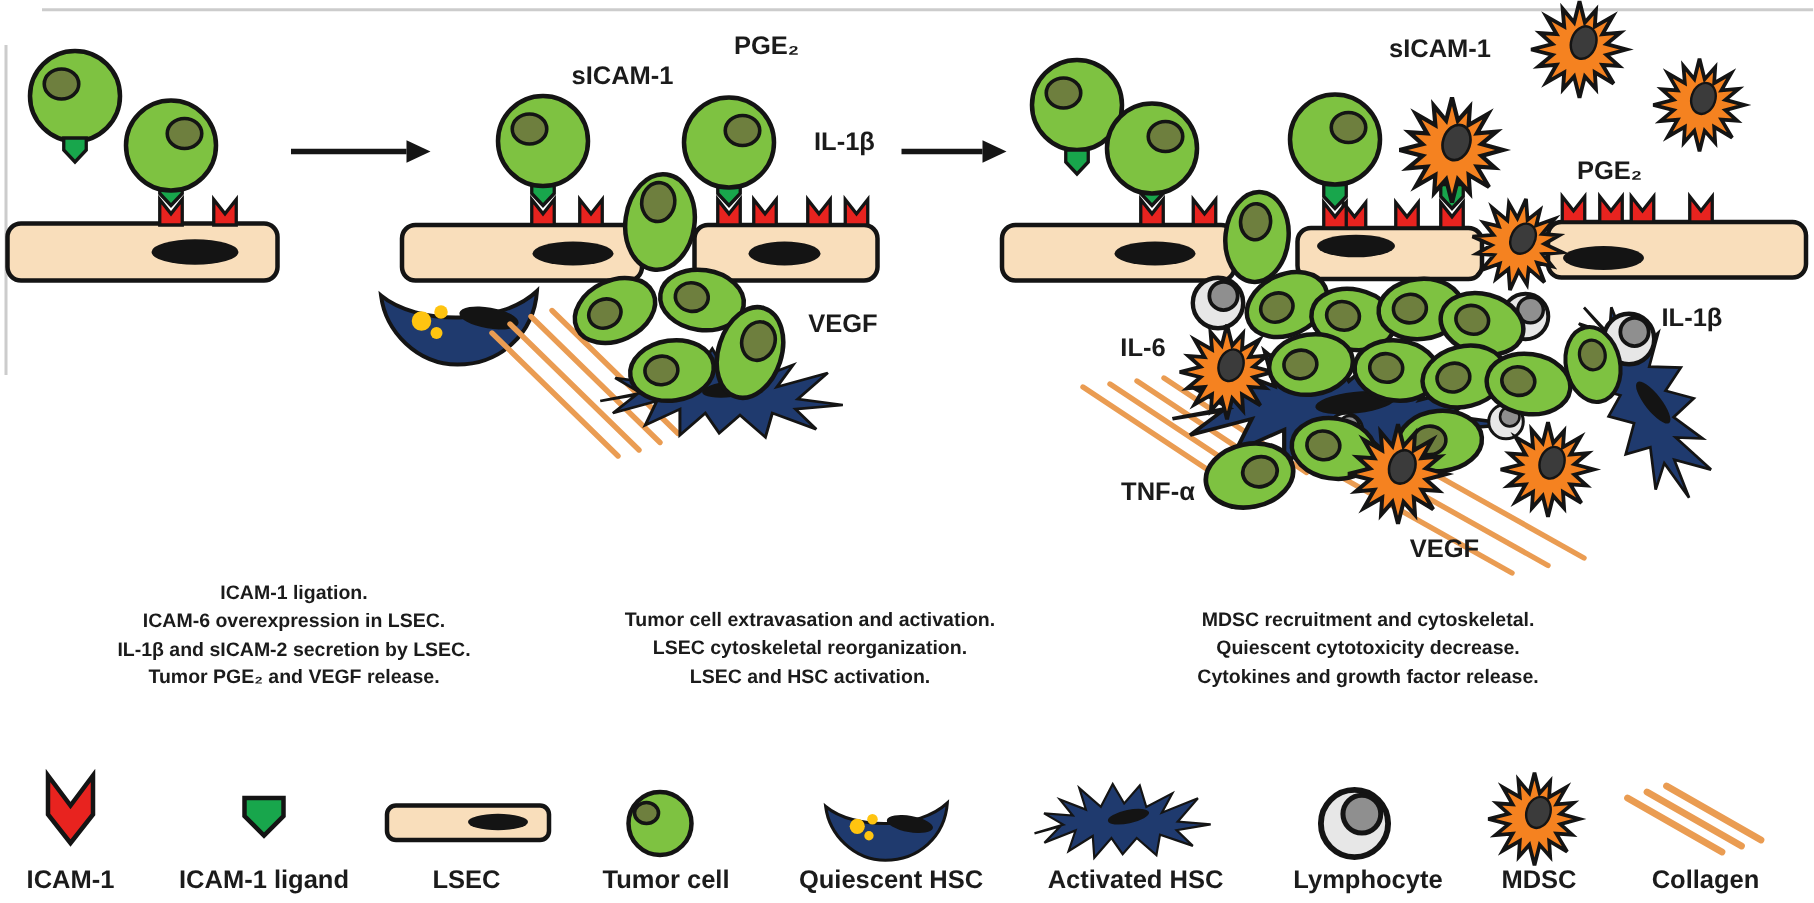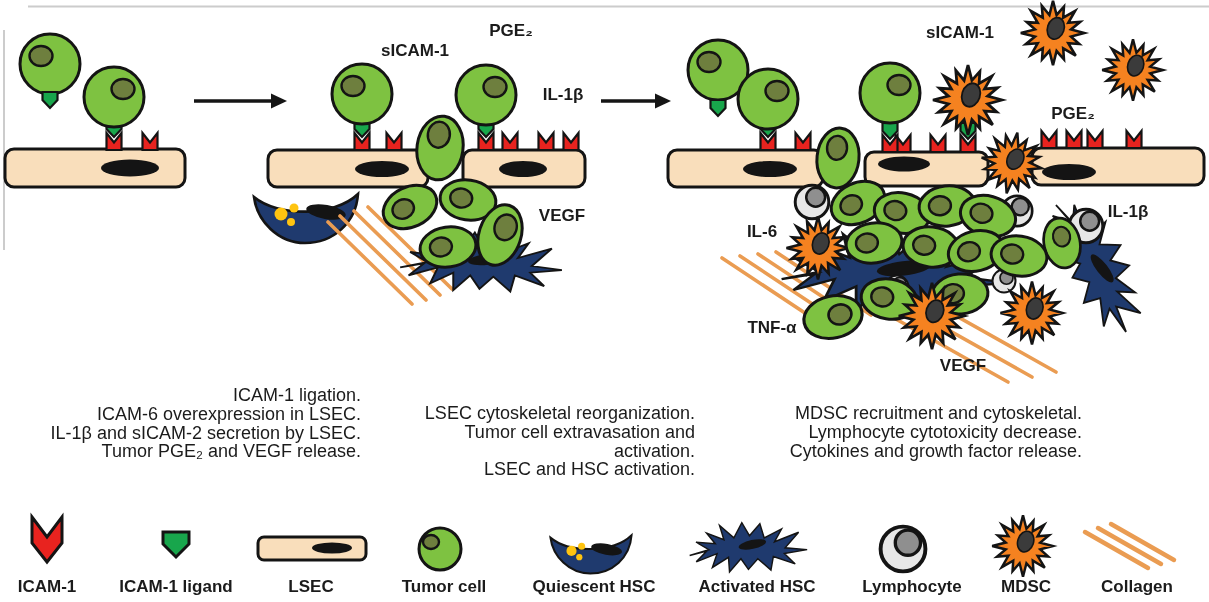--- a/index.html
+++ b/index.html
@@ -17,21 +17,21 @@
   .f-lymph{fill:var(--lymphocyte-gray);stroke:var(--outline);stroke-width:2.8;}
   .f-lymphnuc{fill:var(--lymph-nucleus);stroke:var(--outline);stroke-width:2.4;}
   .f-orange{fill:var(--mdsc-orange);stroke:var(--outline);stroke-width:2.8;}
   .f-mdscnuc{fill:var(--mdsc-nucleus);stroke:var(--outline);stroke-width:1.8;}
   .s-coll{stroke:var(--collagen-orange);stroke-width:3.6;stroke-linecap:round;}
   .s-coll-big{stroke:var(--collagen-orange);stroke-width:4.5;stroke-linecap:round;}
   .arrowline{stroke:#151515;stroke-width:3.6;}
   .arrowhead{fill:#151515;}
   text.lbl{font:bold 17px "Liberation Sans",sans-serif;fill:#1b1b1b;}
   text.leg{font:bold 17px "Liberation Sans",sans-serif;fill:#1b1b1b;}
-  .desc{position:absolute;text-align:right;font-weight:normal;font-size:18px;
+  .desc{position:absolute;text-align:center;font-weight:bold;font-size:13px;
         line-height:18.8px;color:#1b1b1b;}
   .frameline{stroke:#cccccc;stroke-width:2;}
 </style>
 </head>
 <body>
 
 <div class="canvas">
 <svg width="1209" height="602" viewBox="0 0 1209 602">
   <defs>
     <g id="cell-round">
@@ -251,22 +251,22 @@
   </g>
 </svg>
 
 <div class="desc" style="left:31px;top:386px;width:330px;">
   <div>ICAM-1 ligation.</div>
   <div>ICAM-6 overexpression in LSEC.</div>
   <div>IL-1β and sICAM-2 secretion by LSEC.</div>
   <div>Tumor PGE₂ and VEGF release.</div>
 </div>
 <div class="desc" style="left:385px;top:404px;width:310px;">
+  <div>Tumor cell extravasation and activation.</div>
   <div>LSEC cytoskeletal reorganization.</div>
-  <div>Tumor cell extravasation and activation.</div>
   <div>LSEC and HSC activation.</div>
 </div>
 <div class="desc" style="left:742px;top:404px;width:340px;">
   <div>MDSC recruitment and cytoskeletal.</div>
-  <div>Lymphocyte cytotoxicity decrease.</div>
+  <div>Quiescent cytotoxicity decrease.</div>
   <div>Cytokines and growth factor release.</div>
 </div>
 </div>
 
 </body></html>

